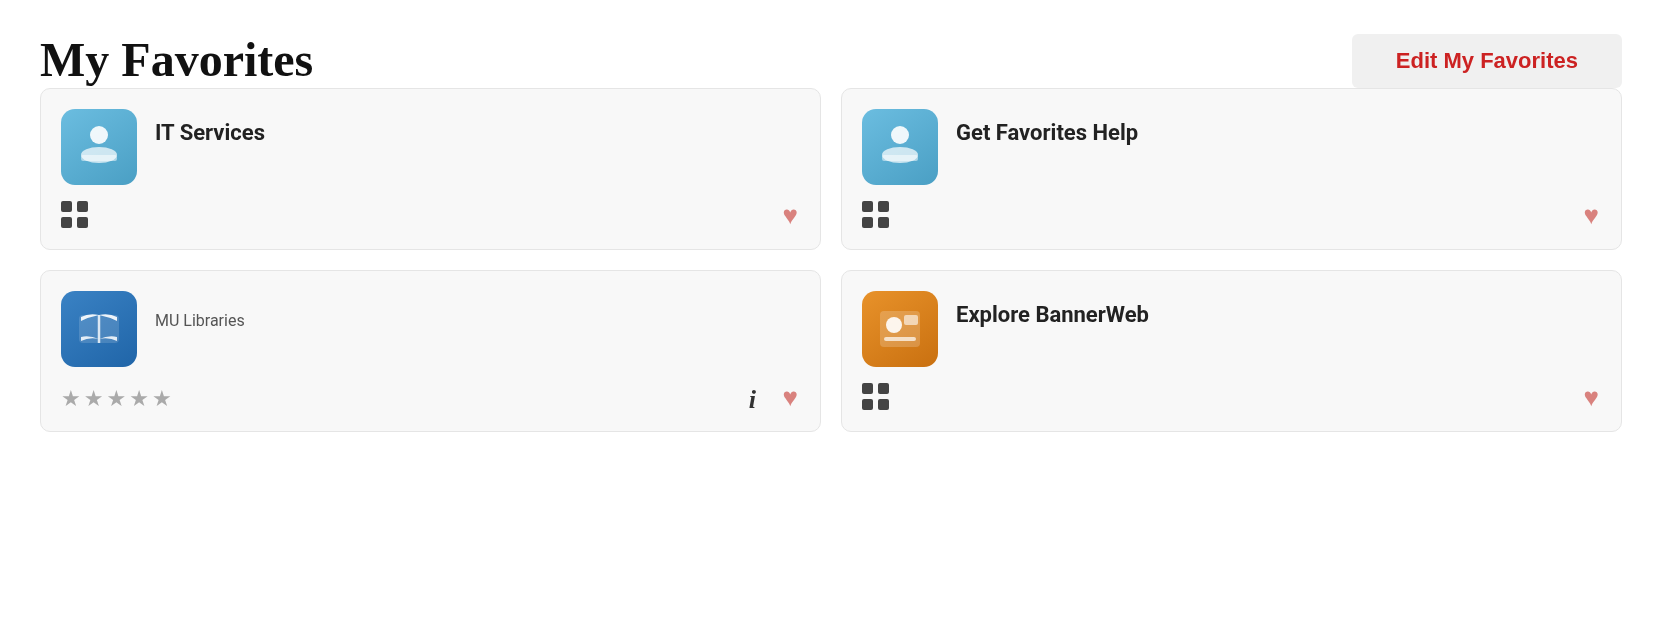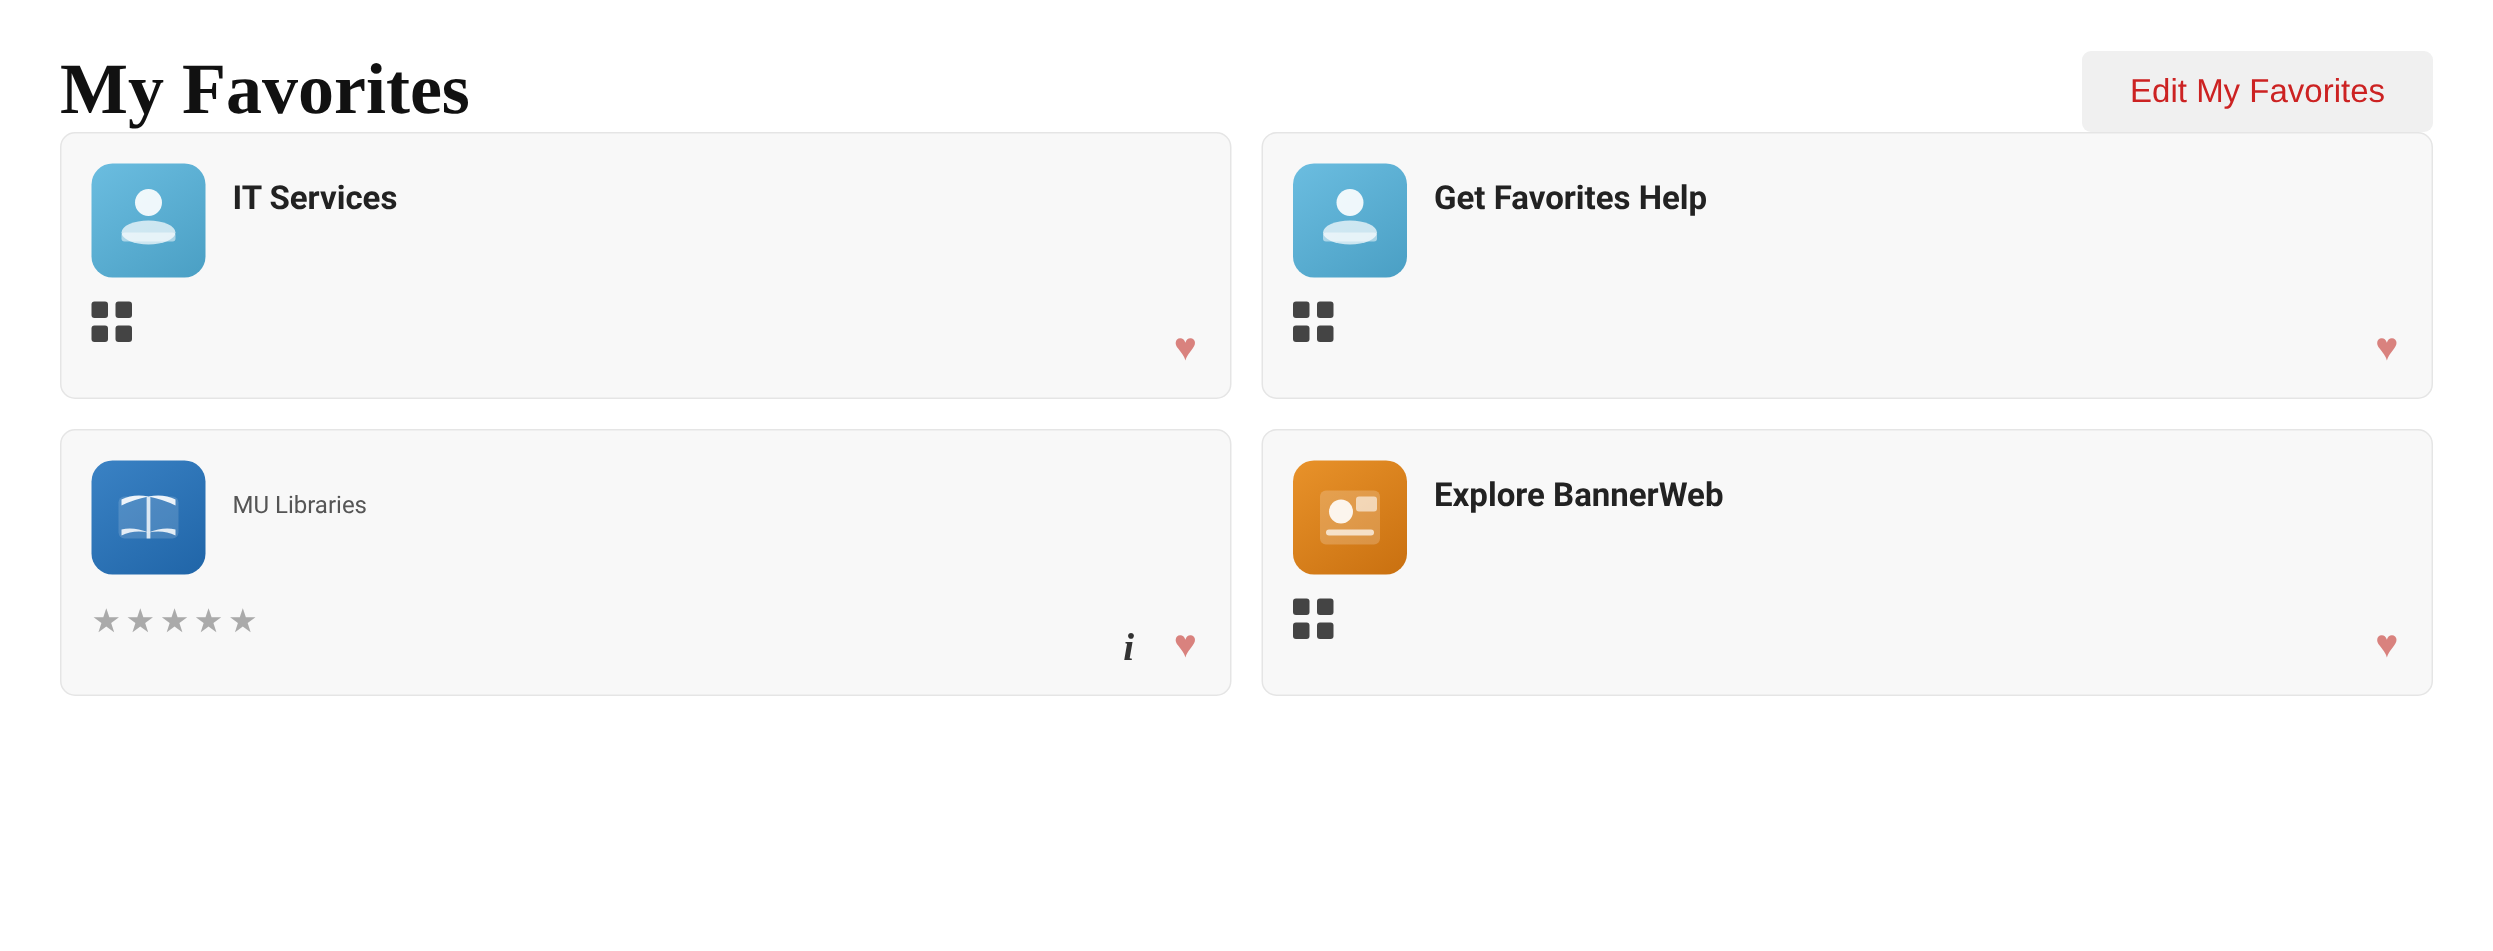--- a/index.html
+++ b/index.html
@@ -22,39 +22,39 @@
       font-weight: 700;
       color: #111;
       font-family: Georgia, 'Times New Roman', serif;
     }
 
     .edit-favorites-btn {
       background: #f0f0f0;
       border: none;
       color: #cc2222;
       font-size: 22px;
-      font-weight: 400;
-      padding: 14px 32px;
+      font-weight: 700;
+      padding: 14px 44px;
       border-radius: 6px;
       cursor: pointer;
       white-space: nowrap;
       margin-top: 4px;
     }
 
     .cards-grid {
       display: grid;
       grid-template-columns: 1fr 1fr;
       gap: 20px;
     }
 
     .card {
       background: #f8f8f8;
       border-radius: 10px;
       border: 1px solid #e5e5e5;
-      padding: 20px 24px 36px 20px;
+      padding: 20px 24px 20px 20px;
       display: flex;
       flex-direction: column;
       min-height: 160px;
       position: relative;
     }
 
     .card-top {
       display: flex;
       align-items: flex-start;
       gap: 18px;

